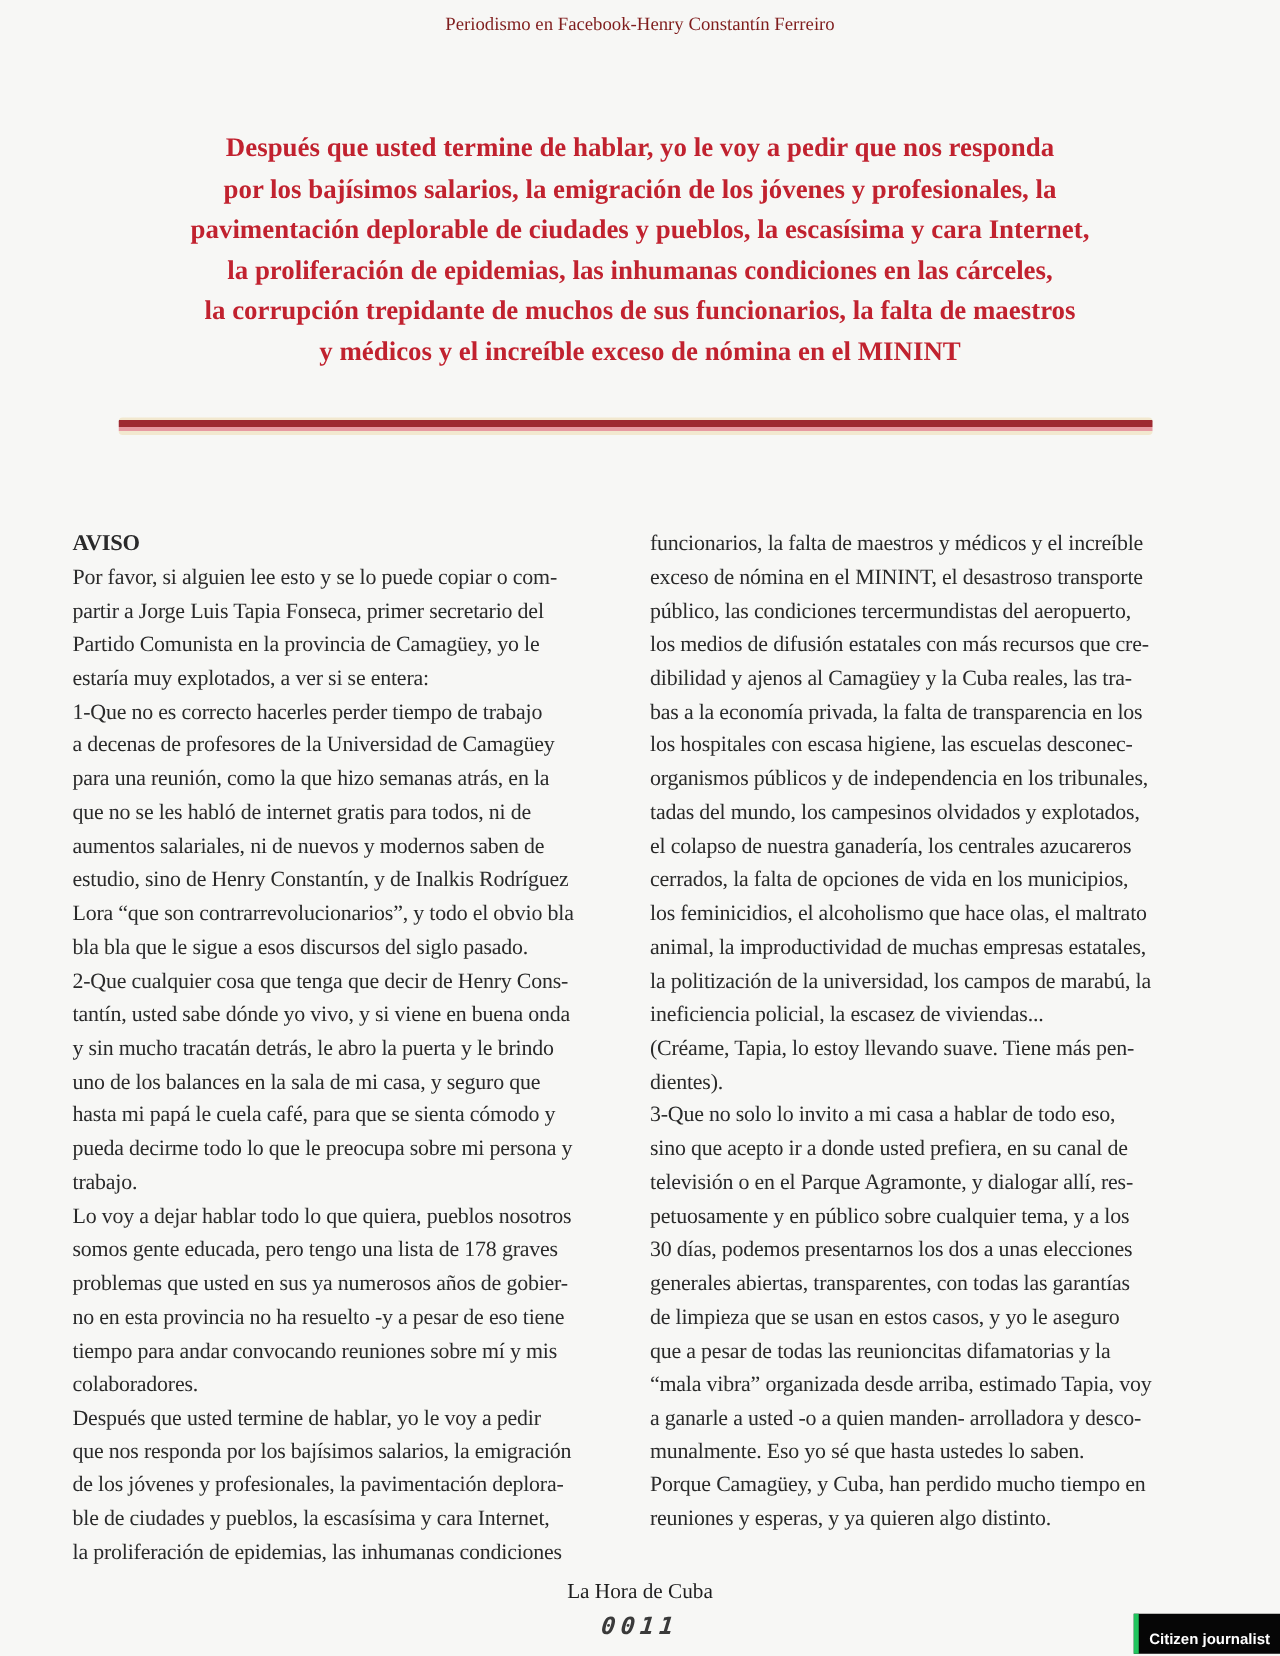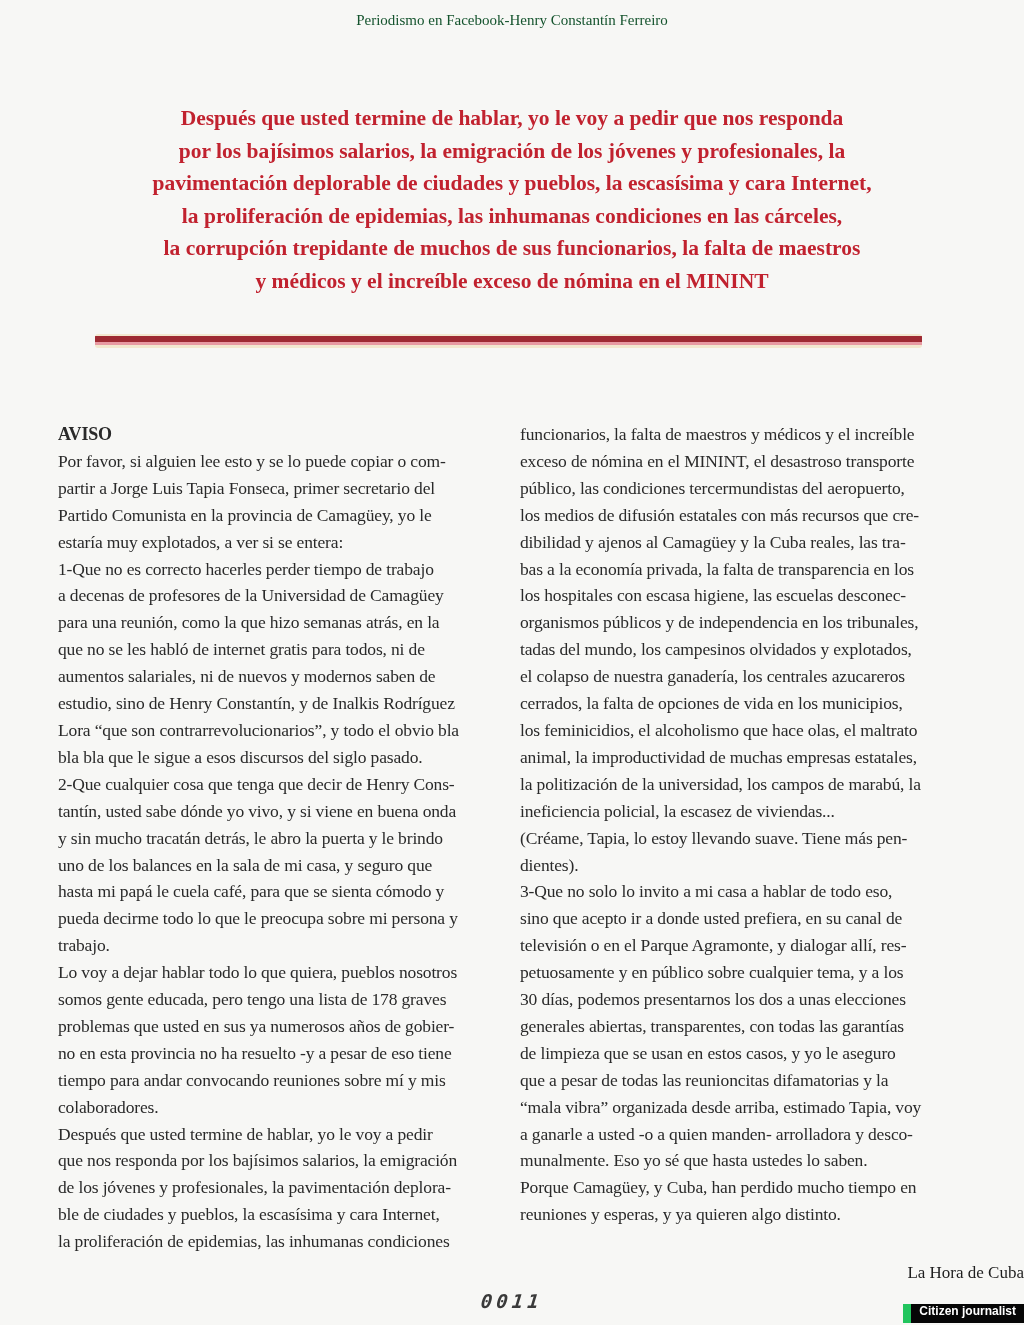--- a/index.html
+++ b/index.html
@@ -13,21 +13,21 @@
     color: #262626;
     overflow: hidden;
   }
   .running-header {
     position: absolute;
     top: 12px;
     left: 0;
     width: 100%;
     text-align: center;
     font-size: 15px;
-    color: #14532d;
+    color: #7f1d1d;
   }
   .headline {
     position: absolute;
     top: 102px;
     left: 92px;
     width: 840px;
     text-align: center;
     font-weight: bold;
     font-size: 21.5px;
     line-height: 32.5px;
@@ -67,21 +67,21 @@
   .col-heading {
     font-weight: bold;
     font-size: 18px;
   }
   .t-line { white-space: nowrap; }
   .footer-title {
     position: absolute;
     top: 1263px;
     left: 0;
     width: 100%;
-    text-align: right;
+    text-align: center;
     font-size: 17px;
     color: #1e1e1e;
   }
   .page-number {
     position: absolute;
     top: 1290px;
     left: 0;
     width: 100%;
     text-align: center;
     font-family: "DejaVu Sans Mono", monospace;
@@ -94,22 +94,22 @@
   }
   .citizen-badge {
     position: absolute;
     right: 0;
     bottom: 2px;
     background: #060606;
     color: #ffffff;
     font-family: "Liberation Sans", sans-serif;
     font-weight: bold;
     font-size: 12px;
-    padding: 0 8px 5px 8px;
-    border-left: 8px solid #22c55e;
+    padding: 13px 8px 5px 8px;
+    border-left: 4px solid #22c55e;
   }
 </style>
 </head>
 <body>
 
 <div class="page">
 
   <div class="running-header">Periodismo en Facebook-Henry Constantín Ferreiro</div>
 
   <div class="headline">

